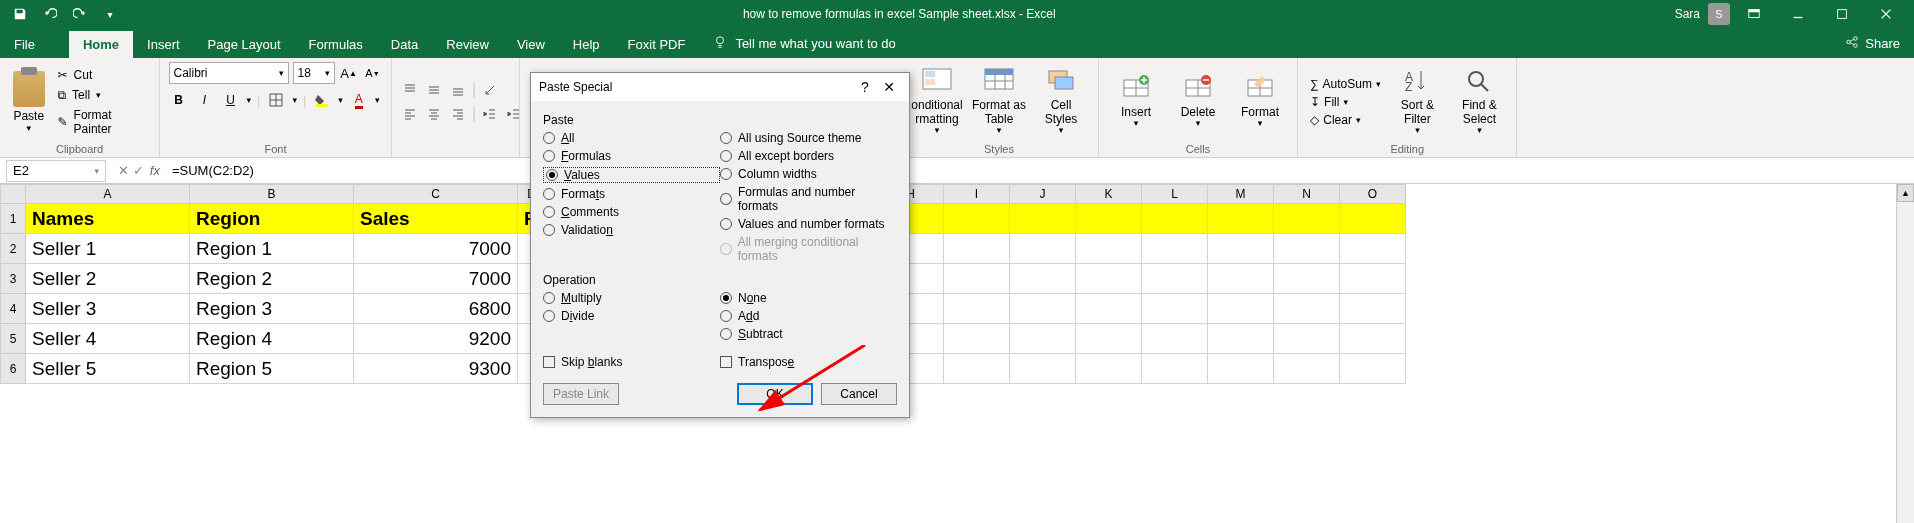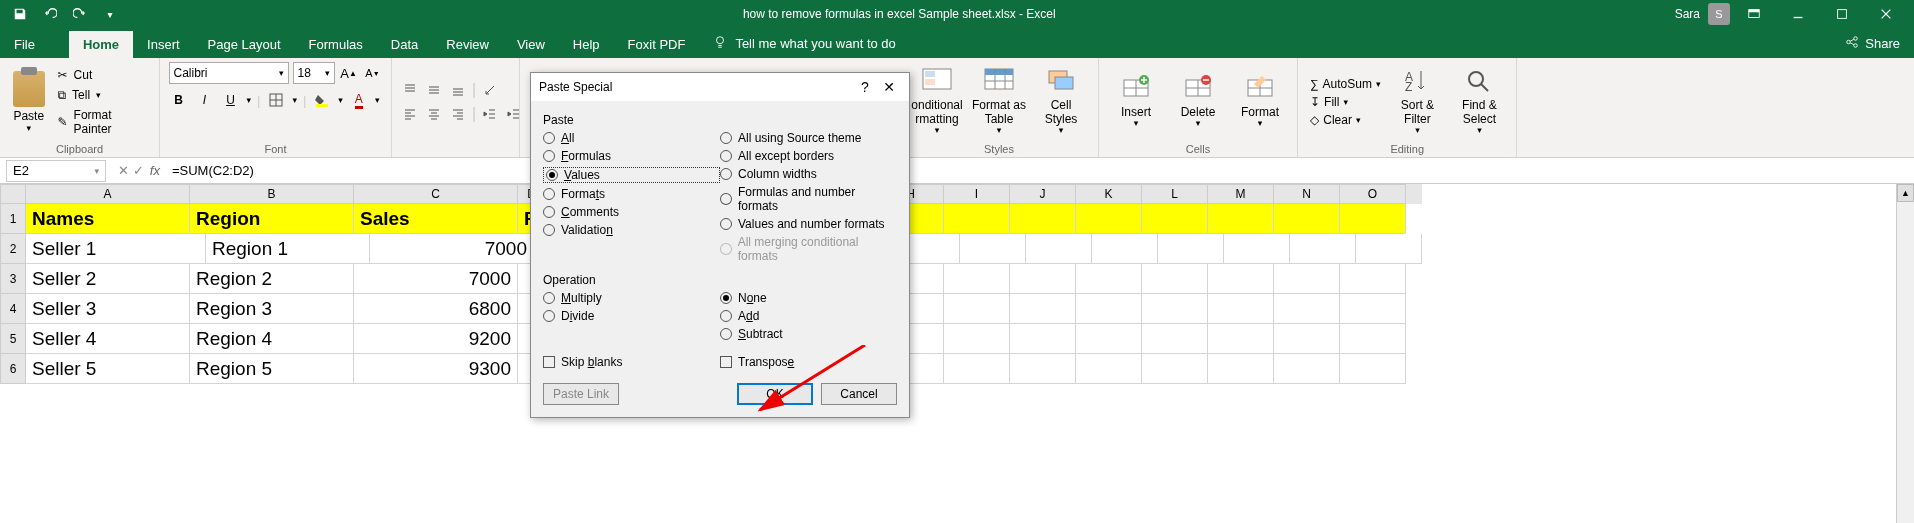--- a/index.html
+++ b/index.html
@@ -482,21 +482,21 @@
         <div class="cell" style="width: 66px; height: 30px;"></div>
         <div class="cell" style="width: 66px; height: 30px;"></div>
         <div class="cell" style="width: 66px; height: 30px;"></div>
         <div class="cell" style="width: 66px; height: 30px;"></div>
         <div class="cell" style="width: 66px; height: 30px;"></div>
         <div class="cell" style="width: 66px; height: 30px;"></div>
         <div class="cell" style="width: 66px; height: 30px;"></div>
       </div>
       <div class="cells-row">
         <div class="row-h" style="height: 30px;">2</div>
-        <div class="cell" style="width: 180px; height: 30px;">Seller 1</div>
+        <div class="cell" style="width: 164px; height: 30px;">Seller 1</div>
         <div class="cell" style="width: 164px; height: 30px;">Region 1</div>
         <div class="cell num" style="width: 164px; height: 30px;">7000</div>
         <div class="cell" style="width: 28px; height: 30px;"></div>
         <div class="cell" style="width: 200px; height: 30px;"></div>
         <div class="cell" style="width: 66px; height: 30px;"></div>
         <div class="cell" style="width: 66px; height: 30px;"></div>
         <div class="cell" style="width: 66px; height: 30px;"></div>
         <div class="cell" style="width: 66px; height: 30px;"></div>
         <div class="cell" style="width: 66px; height: 30px;"></div>
         <div class="cell" style="width: 66px; height: 30px;"></div>

